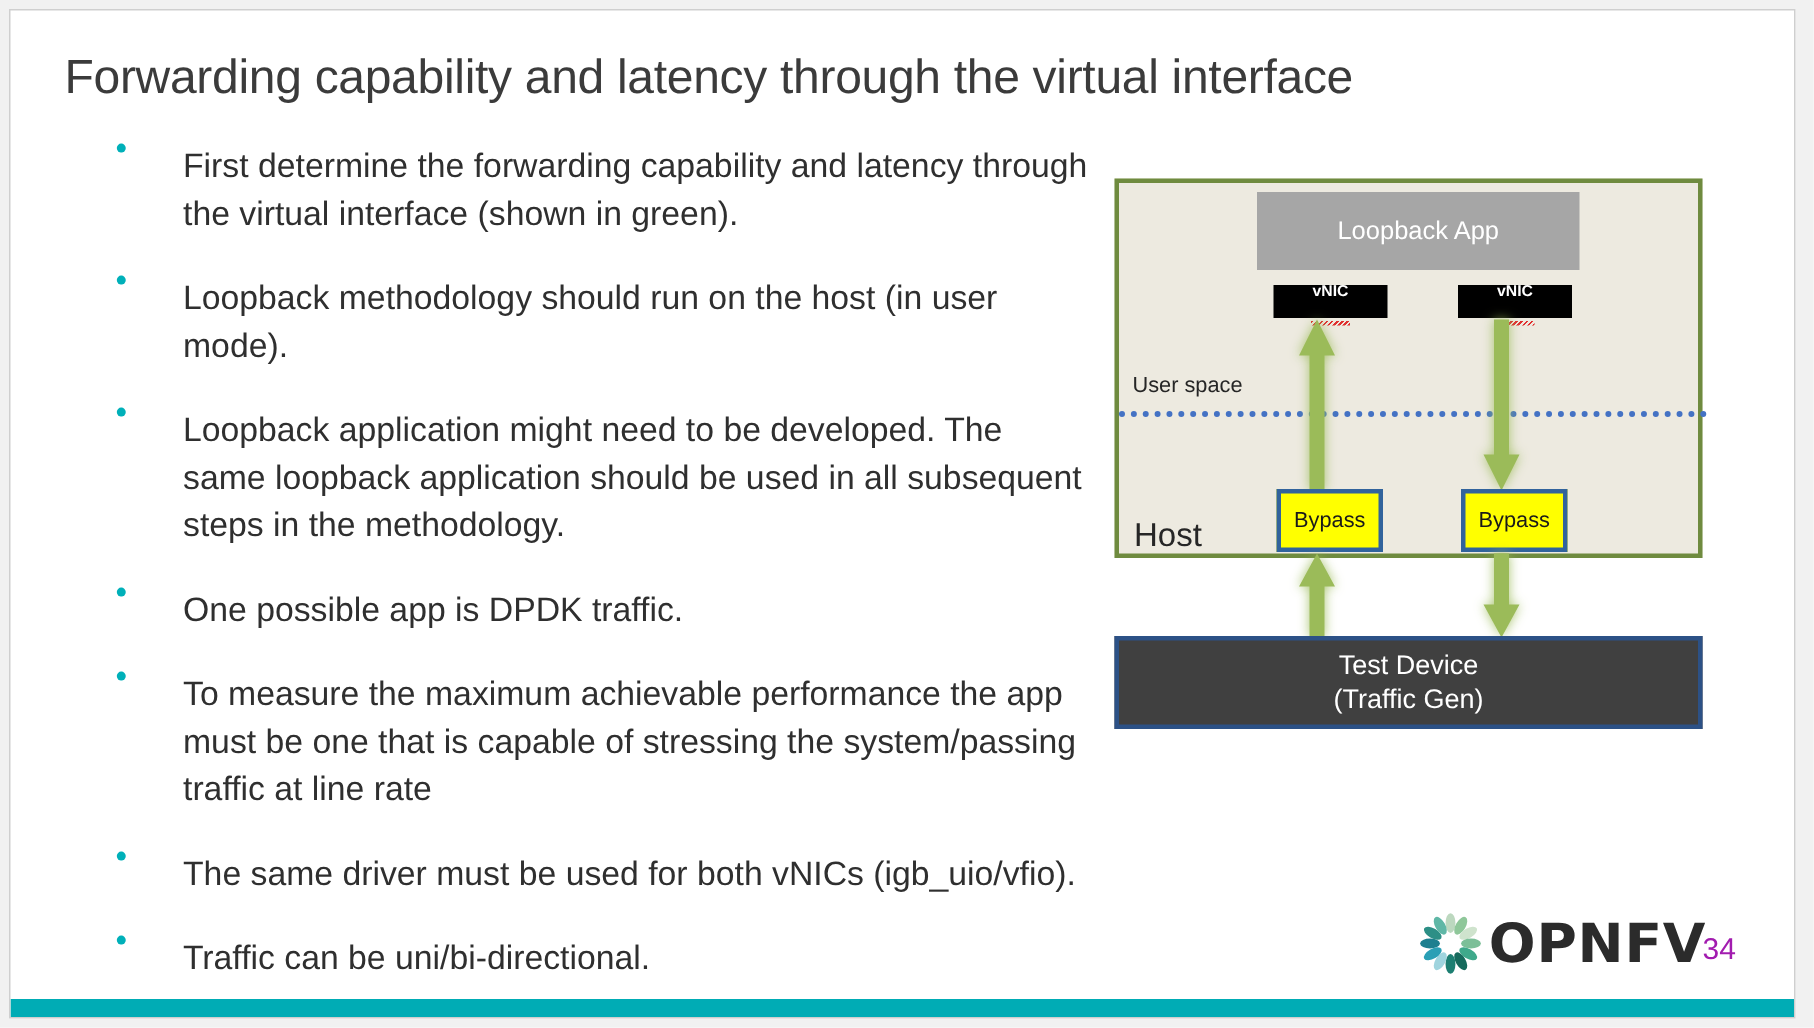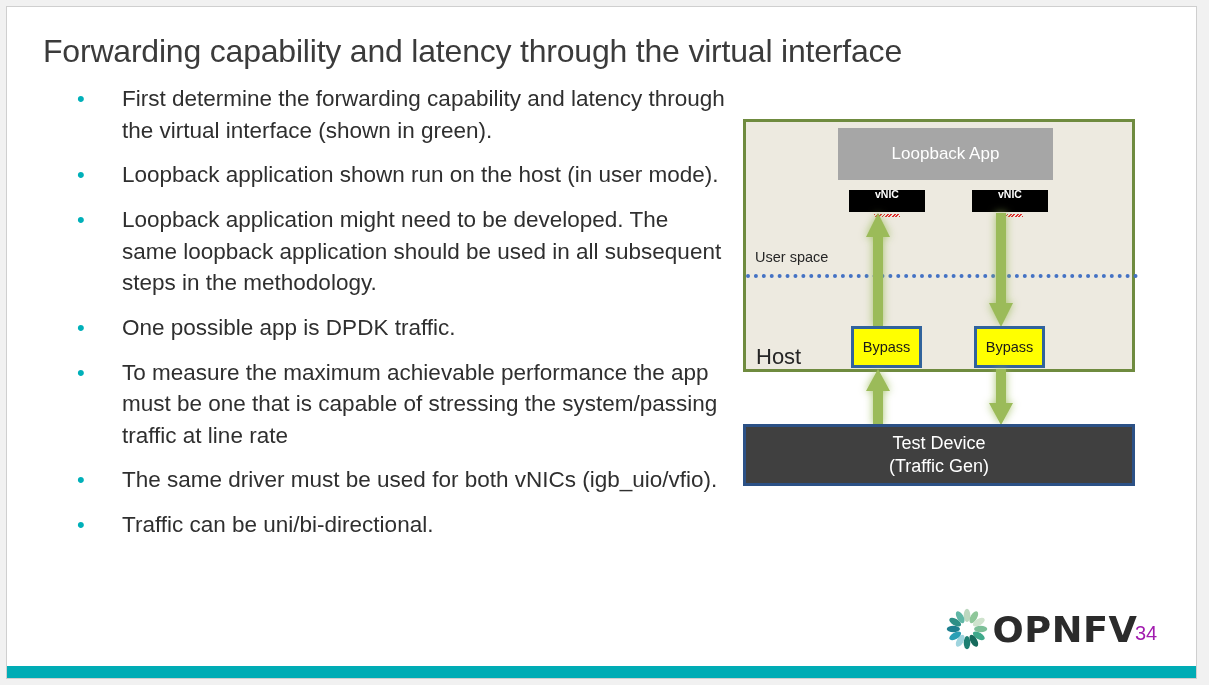--- a/index.html
+++ b/index.html
@@ -60,20 +60,21 @@
     line-height: 32px;
     text-align: left;
     padding-left: 10px;
     box-sizing: border-box;
   }
   .bullet-text {
     flex: 1 1 auto;
     font-size: 22.5px;
     line-height: 31.5px;
     color: #2f2f2f;
+    margin-top: 12px;
   }
 
   
   #diagram {
     position: absolute;
     left: 736px;
     top: 112px;
     width: 395px;
     height: 367px;
   }
@@ -254,21 +255,21 @@
 
   <div id="bullet-list">
 
     <div class="bullet-row">
       <span class="bullet-dot">•</span>
       <span class="bullet-text">First determine the forwarding capability and latency through the virtual interface (shown in green).</span>
     </div>
 
     <div class="bullet-row">
       <span class="bullet-dot">•</span>
-      <span class="bullet-text">Loopback application shown run on the host (in user mode).</span>
+      <span class="bullet-text">Loopback methodology should run on the host (in user mode).</span>
     </div>
 
     <div class="bullet-row">
       <span class="bullet-dot">•</span>
       <span class="bullet-text">Loopback application might need to be developed. The same loopback application should be used in all subsequent steps in the methodology.</span>
     </div>
 
     <div class="bullet-row">
       <span class="bullet-dot">•</span>
       <span class="bullet-text">One possible app is DPDK traffic.</span>

